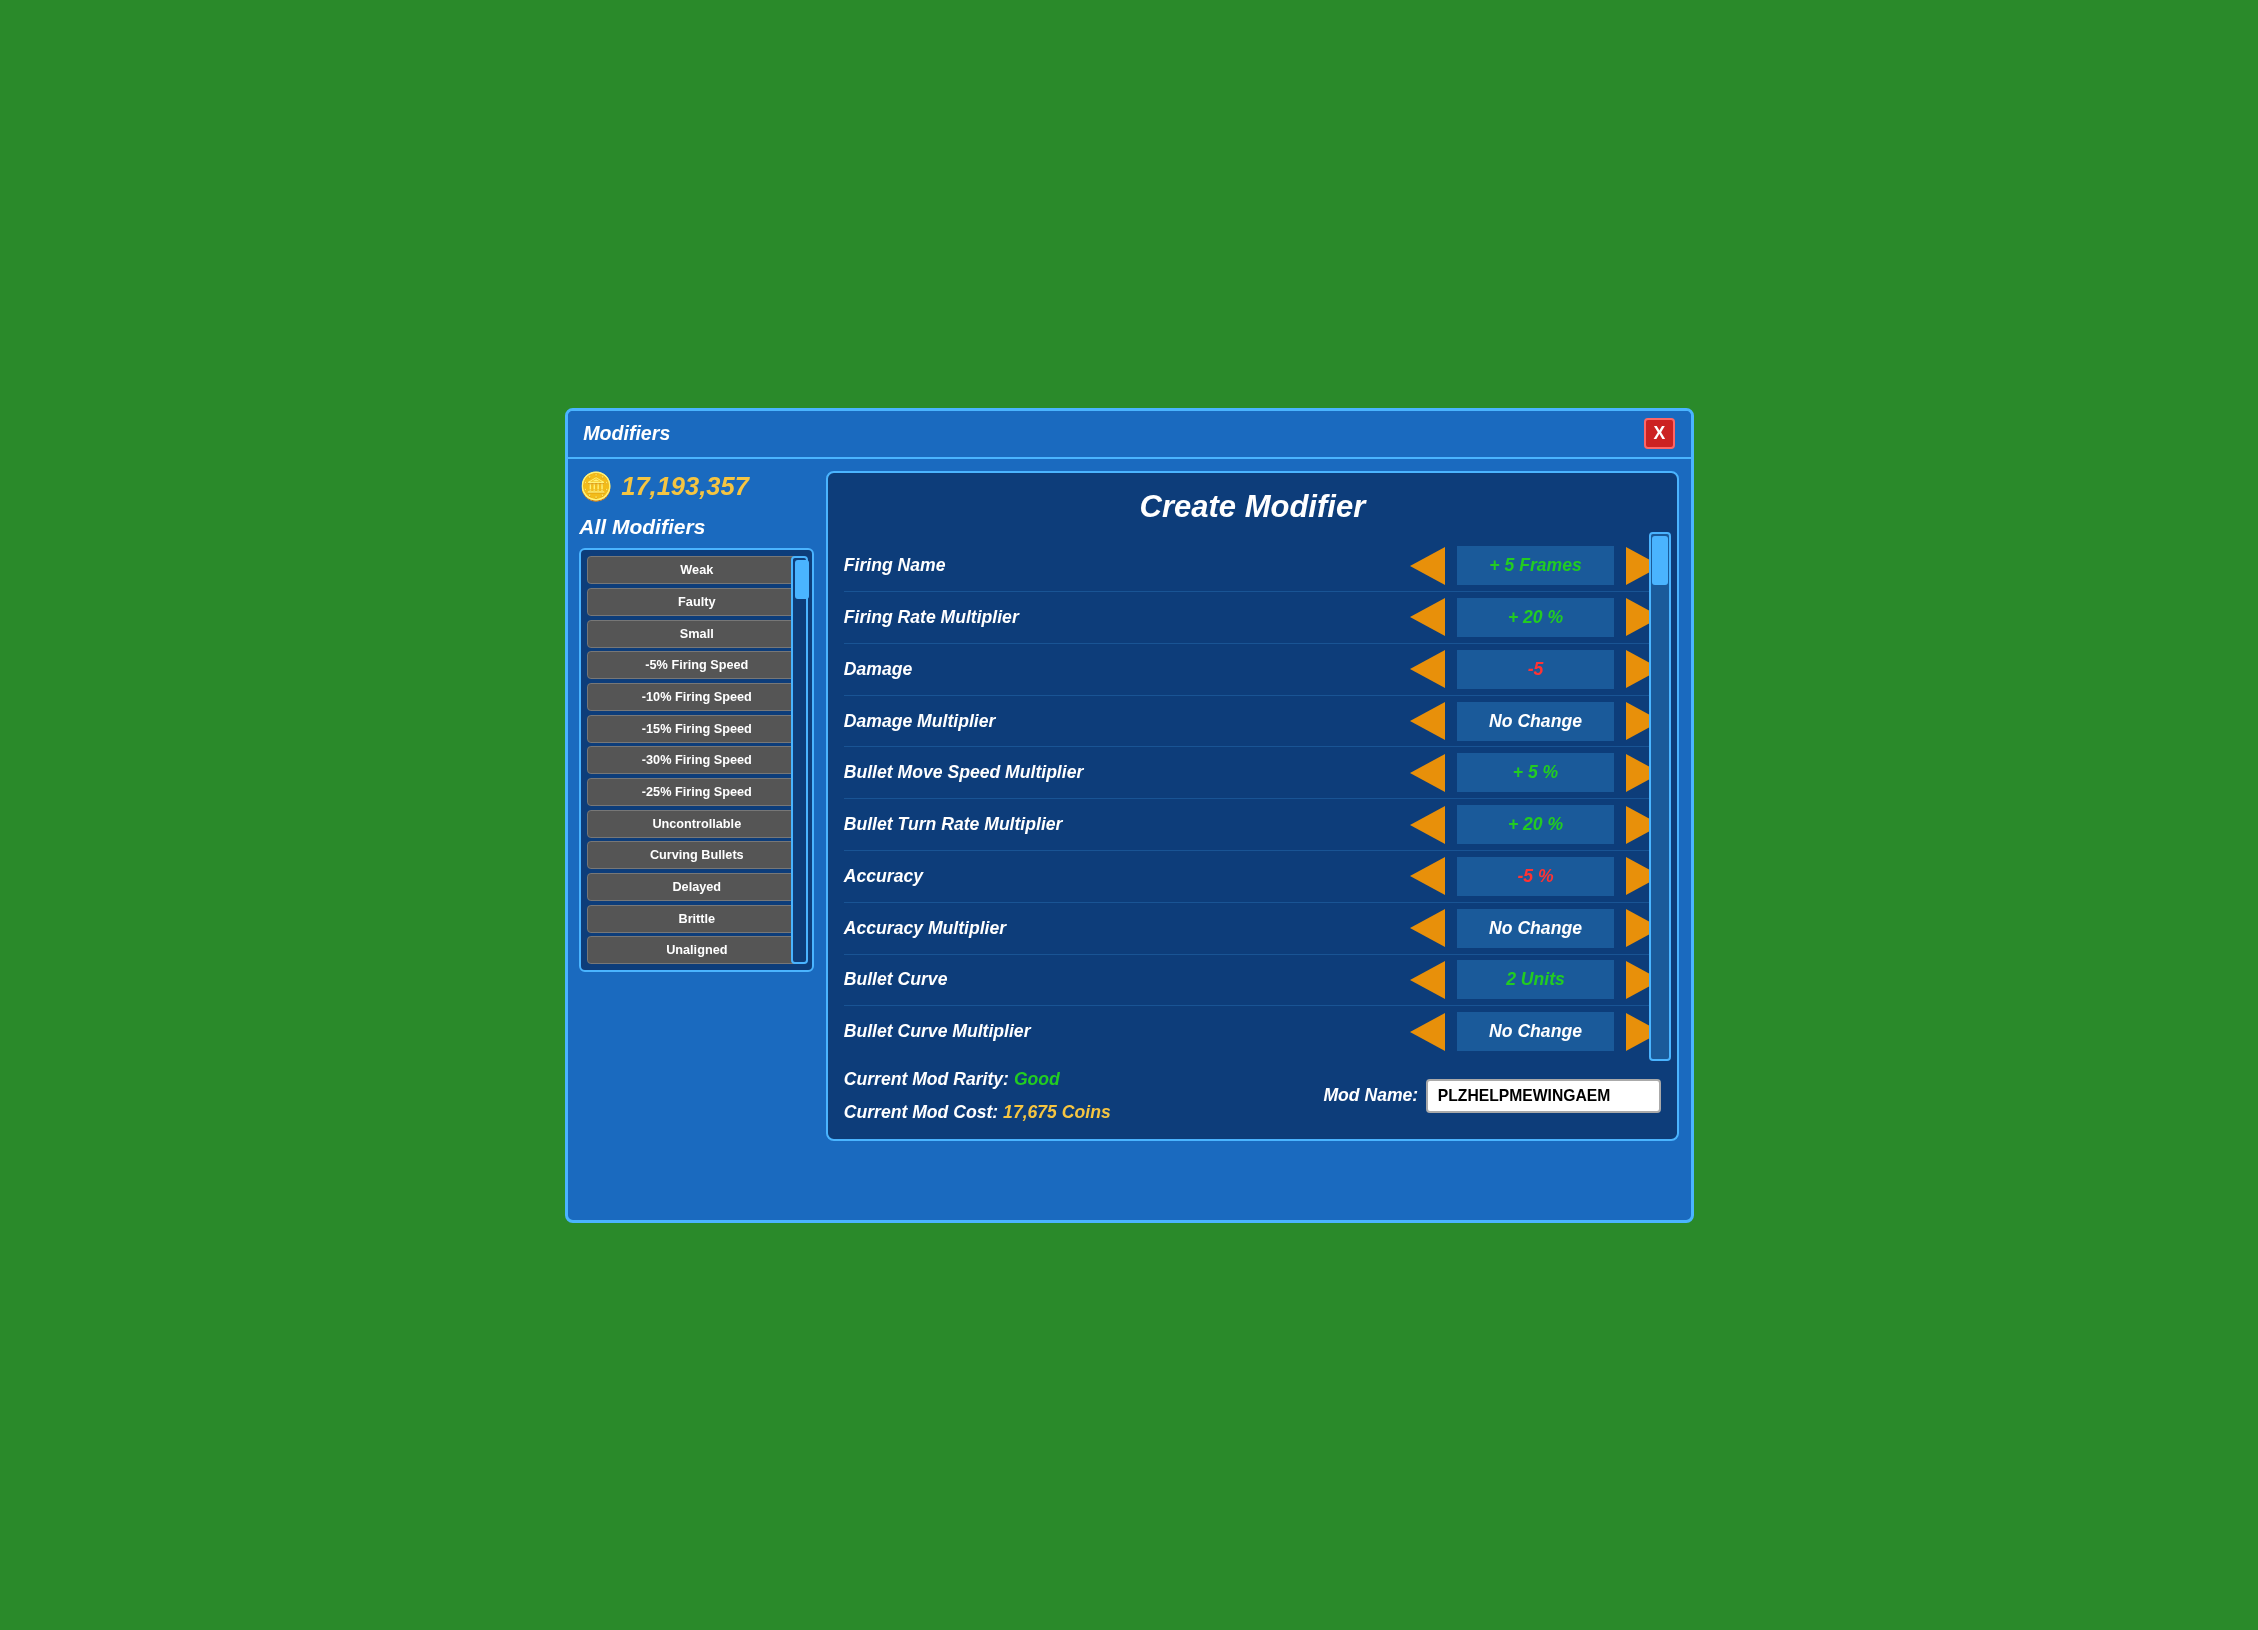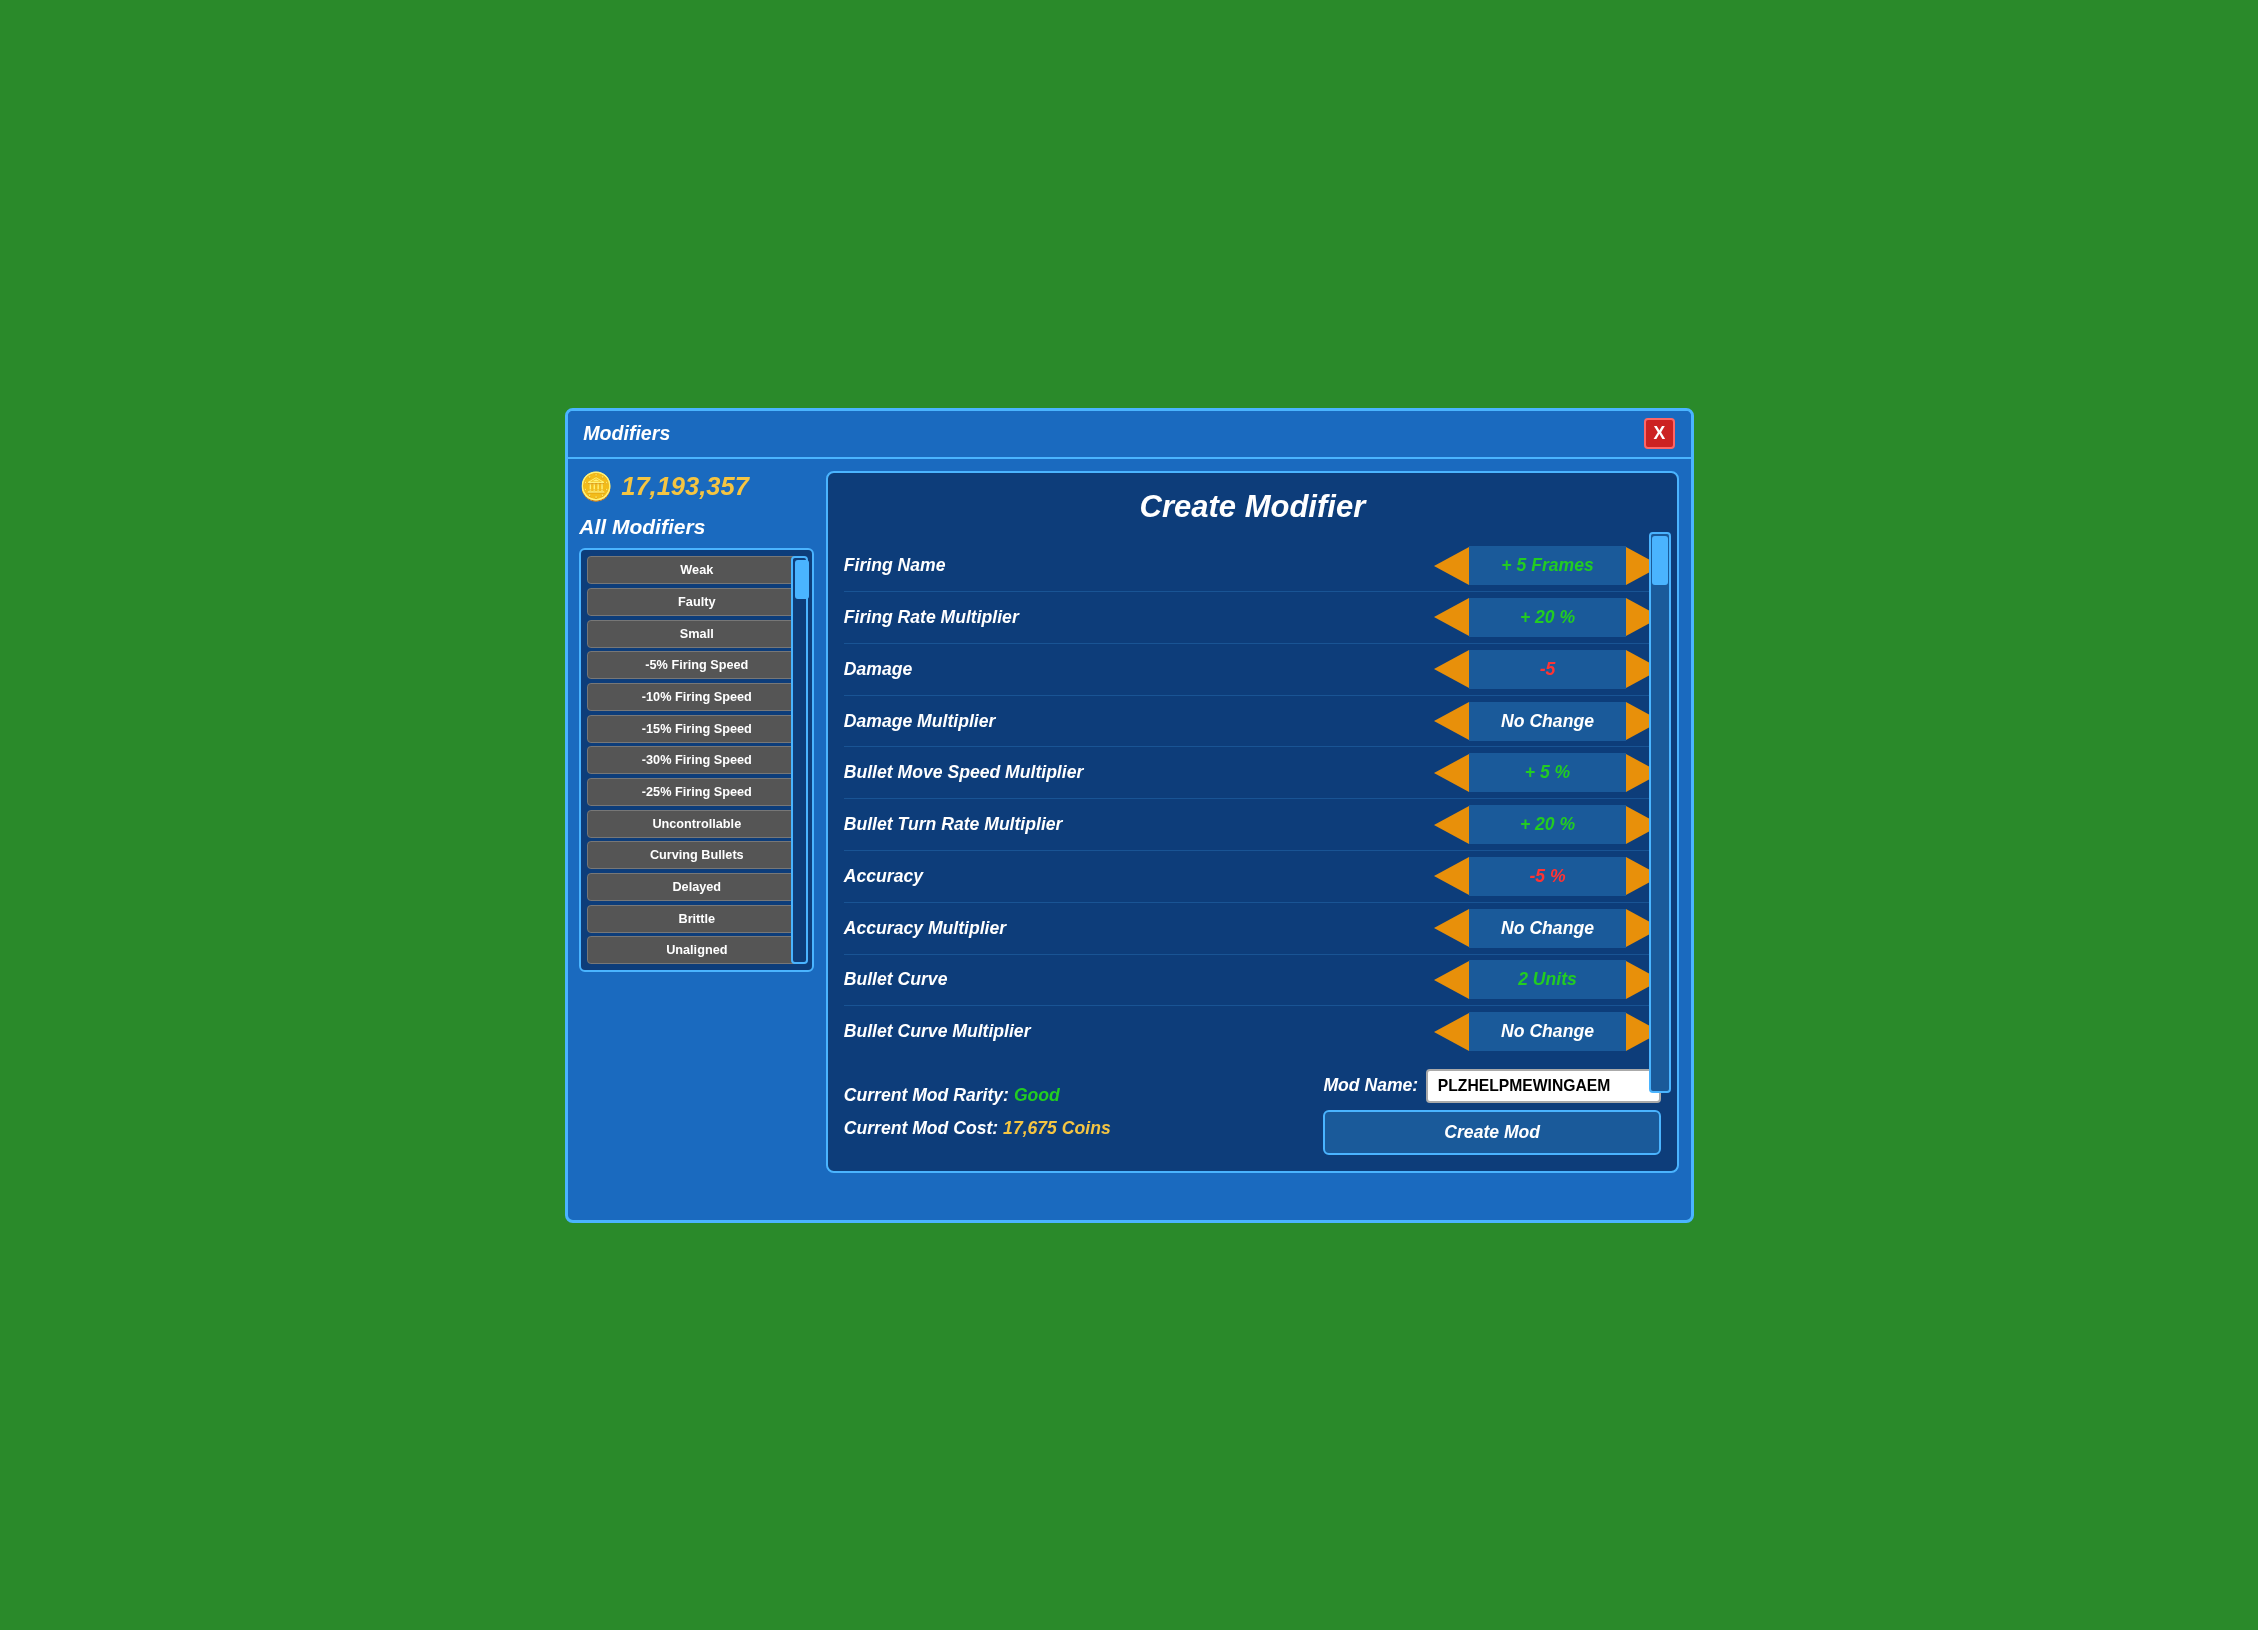--- a/index.html
+++ b/index.html
@@ -168,21 +168,21 @@
     .modifier-label {
       color: white;
       font-size: 17.6px;
       font-weight: 900;
       font-style: italic;
     }
 
     .modifier-control {
       display: flex;
       align-items: center;
-      gap: 0;
+      gap: 12px;
     }
 
     .arrow-left {
       width: 0;
       height: 0;
       border-top: 19.6px solid transparent;
       border-bottom: 19.6px solid transparent;
       border-right: 35px solid #e8900a;
       cursor: pointer;
     }
@@ -434,21 +434,20 @@
           <div class="mod-info-line">
             <span>Current Mod Cost:</span>
             <span class="mod-info-value-gold"> 17,675 Coins</span>
           </div>
         </div>
         <div class="mod-name-section">
           <div class="mod-name-row">
             <span class="mod-name-label">Mod Name:</span>
             <input class="mod-name-input" type="text" value="PLZHELPMEWINGAEM" style="">
           </div>
-          <button class="create-mod-btn">Create Mod</button>
         </div>
       </div>
 
       <div class="right-scrollbar">
         <div class="right-scrollbar-thumb"></div>
       </div>
     </div>
   </div>
 </div>
 

